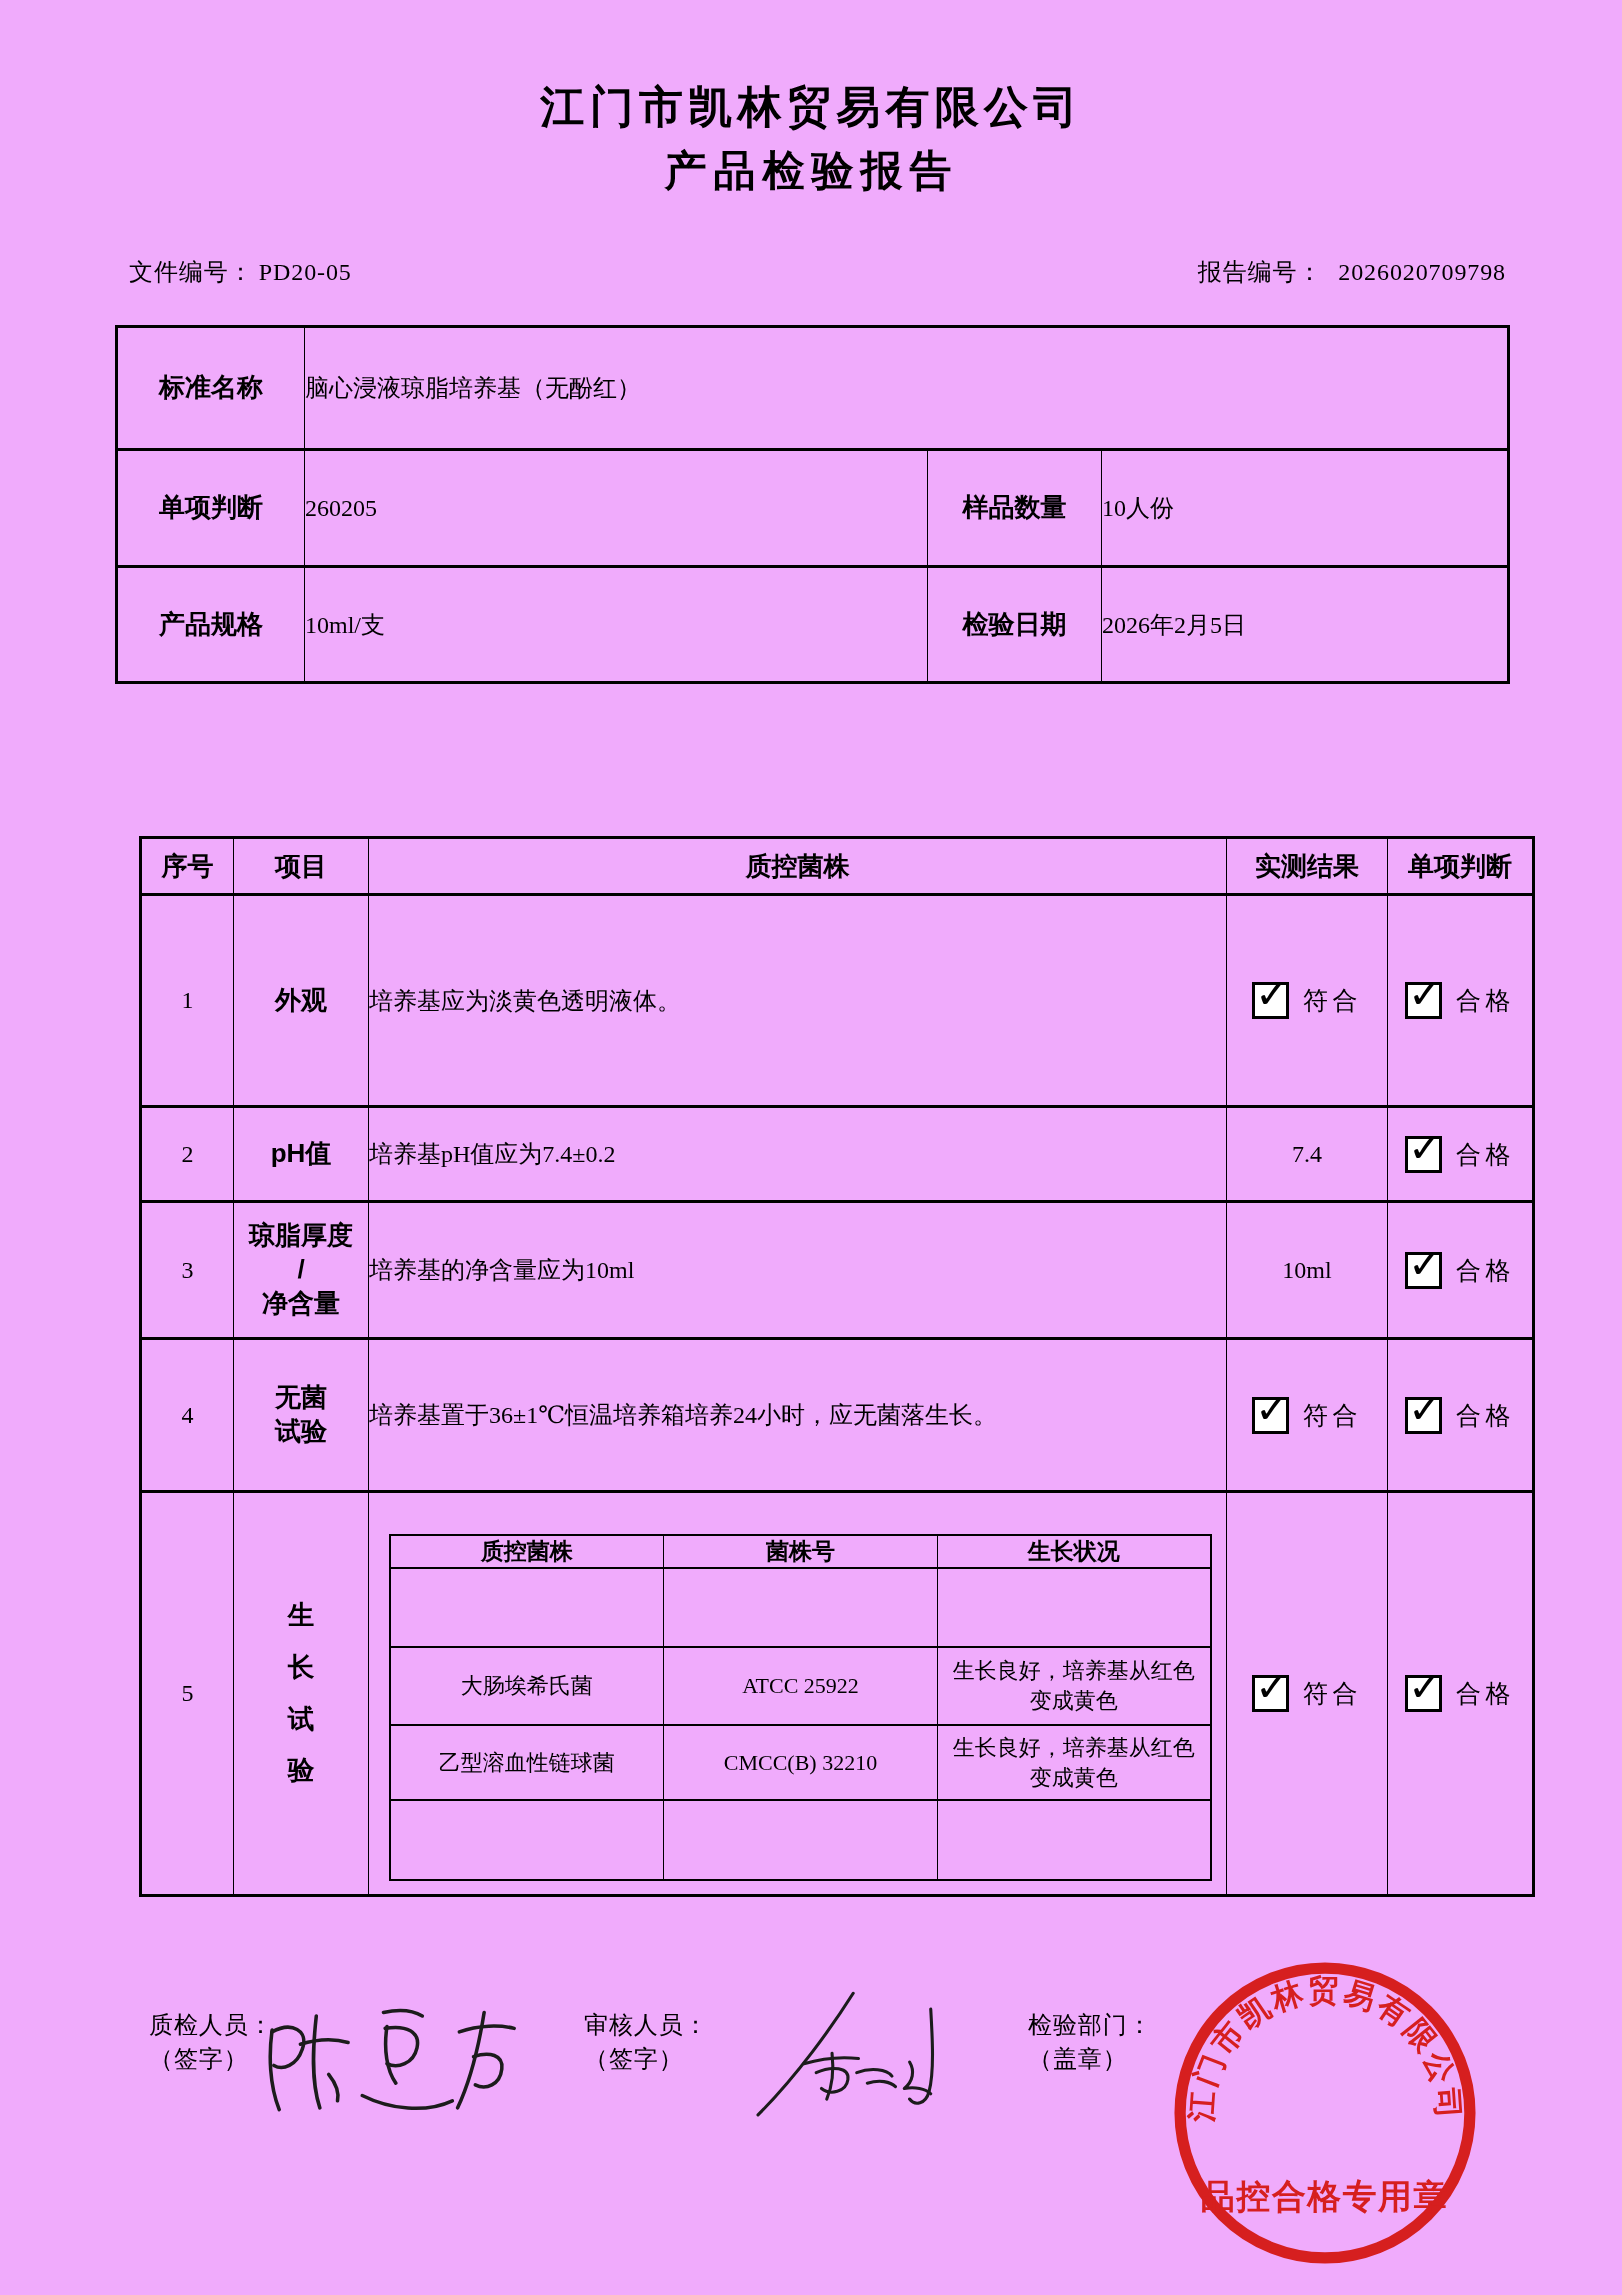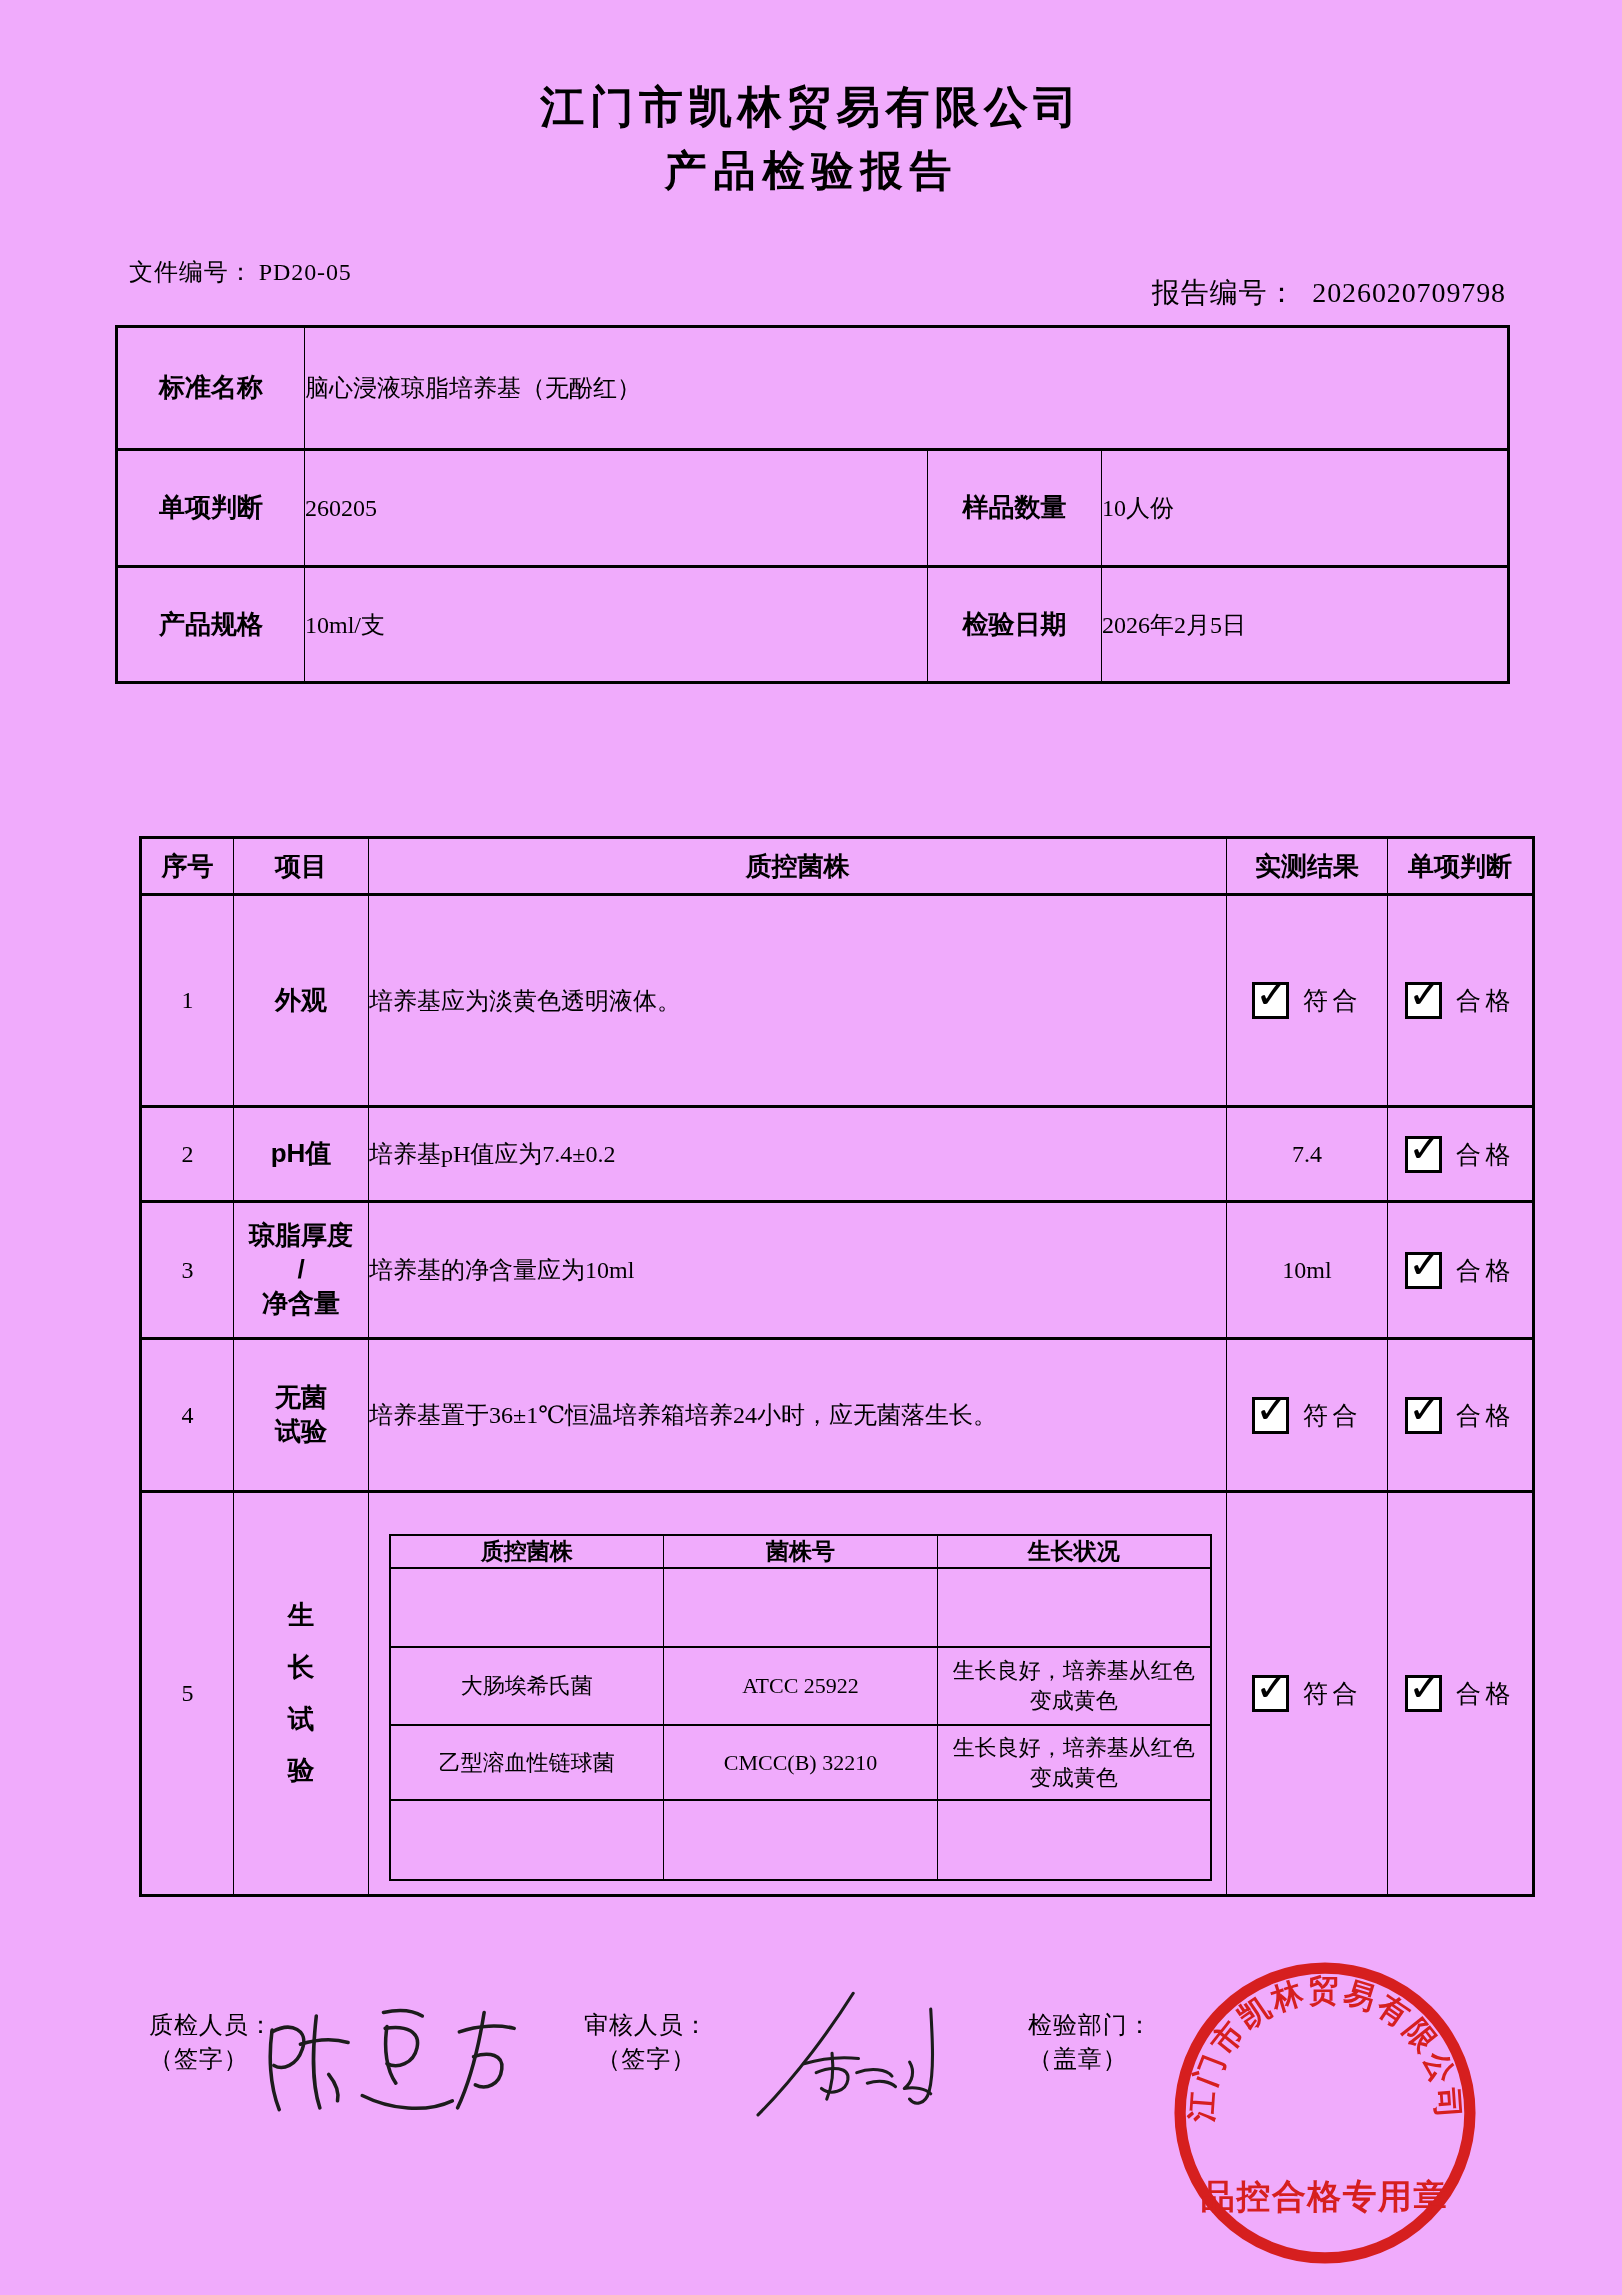--- a/index.html
+++ b/index.html
@@ -10,21 +10,21 @@
   }
   .prelines { white-space:pre-line; }
 
   
   .title-block { position:absolute; top:78px; left:0; width:100%; text-align:center; }
   .title-company { font-family:"Liberation Sans","DejaVu Sans",sans-serif; font-weight:bold; font-size:44px; letter-spacing:5.3px; line-height:1.3; }
   .title-report  { font-family:"Liberation Sans","DejaVu Sans",sans-serif; font-weight:bold; font-size:42px; letter-spacing:7px; line-height:1.3; margin-top:8.8px; }
 
   
   .meta-left  { position:absolute; top:256px; left:129px;  font-size:24px; }
-  .meta-right { position:absolute; top:256px; right:117px; font-size:28px;margin-top:18px; }
+  .meta-right { position:absolute; top:256px; right:117px; font-size:24px; }
   .meta-left span, .meta-right span { letter-spacing:0.9px; }
   .meta-value { margin-left:5.3px; }
   .meta-right .meta-value { margin-left:16px; }
 
   
   table { border-collapse:collapse; table-layout:fixed; }
   .rtable { position:absolute; left:115px; width:1393px; border:3.5px solid #000; }
   .rtable td, .rtable th {
     border-left:1.8px solid #000; border-right:1.8px solid #000;
     border-top:3.5px solid #000; border-bottom:3.5px solid #000;
@@ -287,21 +287,21 @@
     <path d="M80,84 C88,94 92,104 90,114" stroke-width="4"></path>
     <path d="M142,14 C160,10 176,12 186,18" stroke-width="4"></path>
     <path d="M146,30 C142,56 146,80 156,94" stroke-width="4"></path>
     <path d="M144,32 C168,28 184,36 180,54 C176,72 158,78 146,72" stroke-width="4"></path>
     <path d="M118,108 C150,124 190,128 220,114" stroke-width="4"></path>
     <path d="M228,36 C250,28 274,28 290,32" stroke-width="4"></path>
     <path d="M256,14 C250,52 240,92 226,122" stroke-width="4"></path>
     <path d="M244,64 C262,58 278,62 276,78 C274,96 258,102 246,96" stroke-width="4"></path>
   </svg>
 
-  <div class="sig-label prelines" style="left:584px; top:2009px;text-align:center;">审核人员：
+  <div class="sig-label prelines" style="left:584px; top:2009px;">审核人员：
 （签字）</div>
 
   <svg class="sig-svg" style="left:747px; top:1988px;" width="230" height="141" viewBox="0 0 260 160">
     <path d="M120,6 C96,44 56,100 12,144" stroke-width="3.5"></path>
     <path d="M78,96 C96,88 116,90 114,104 C112,118 94,122 84,114" stroke-width="3.5"></path>
     <path d="M64,86 C84,80 108,78 126,80" stroke-width="3.5"></path>
     <path d="M96,74 C98,92 96,112 90,126" stroke-width="3.5"></path>
     <path d="M124,96 C140,90 158,92 164,100" stroke-width="3.5"></path>
     <path d="M136,108 C150,104 162,106 168,112" stroke-width="3.5"></path>
     <path d="M184,84 C190,94 188,106 178,114 C190,112 202,114 208,120" stroke-width="3.5"></path>

